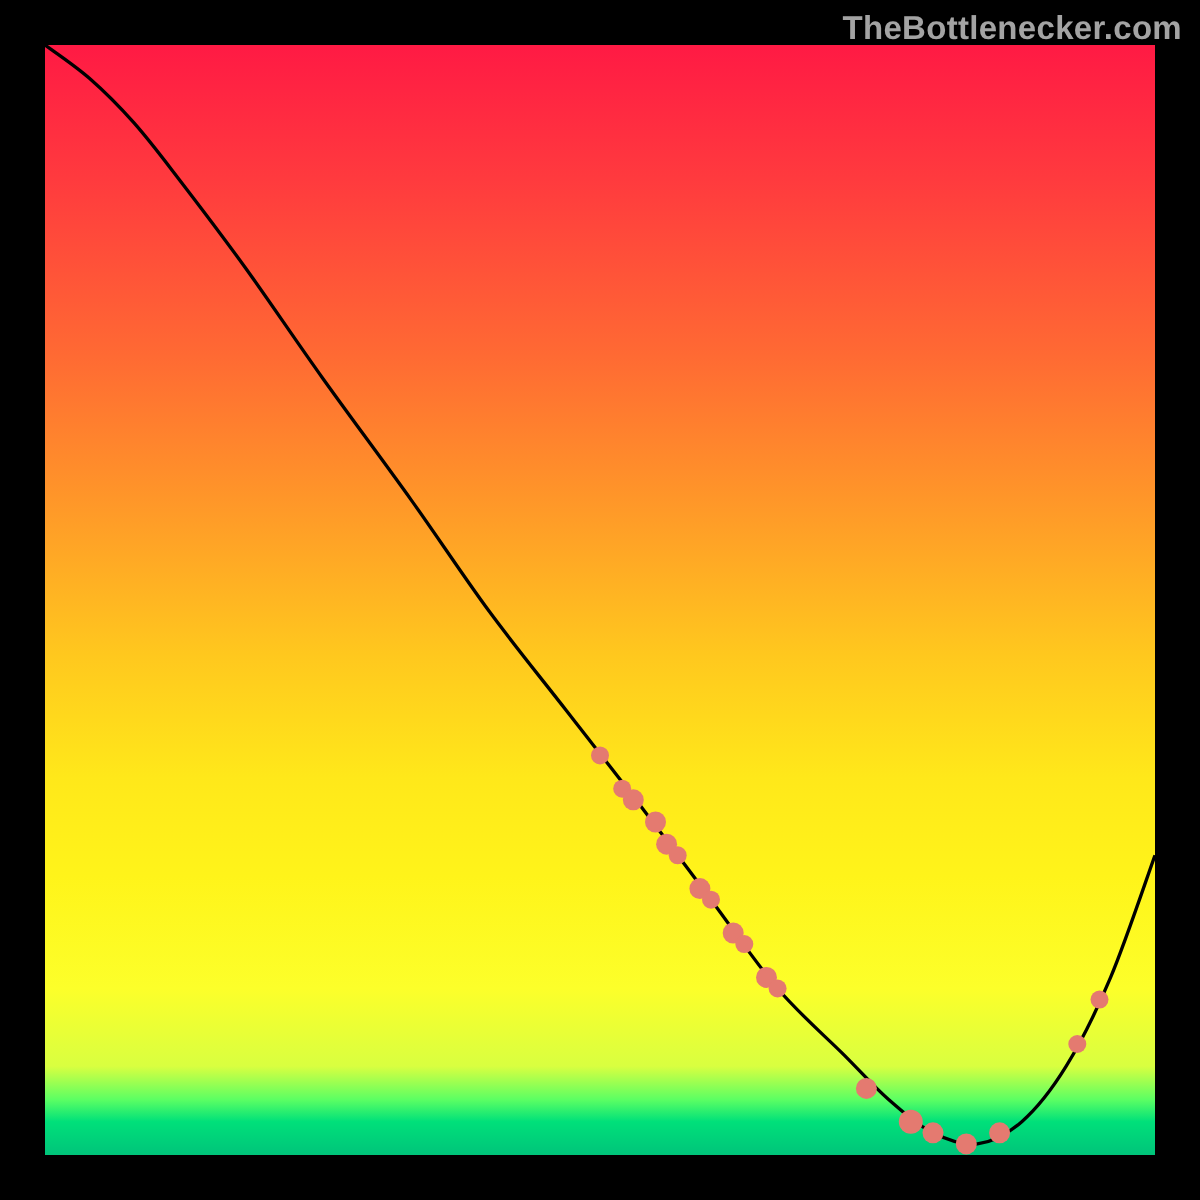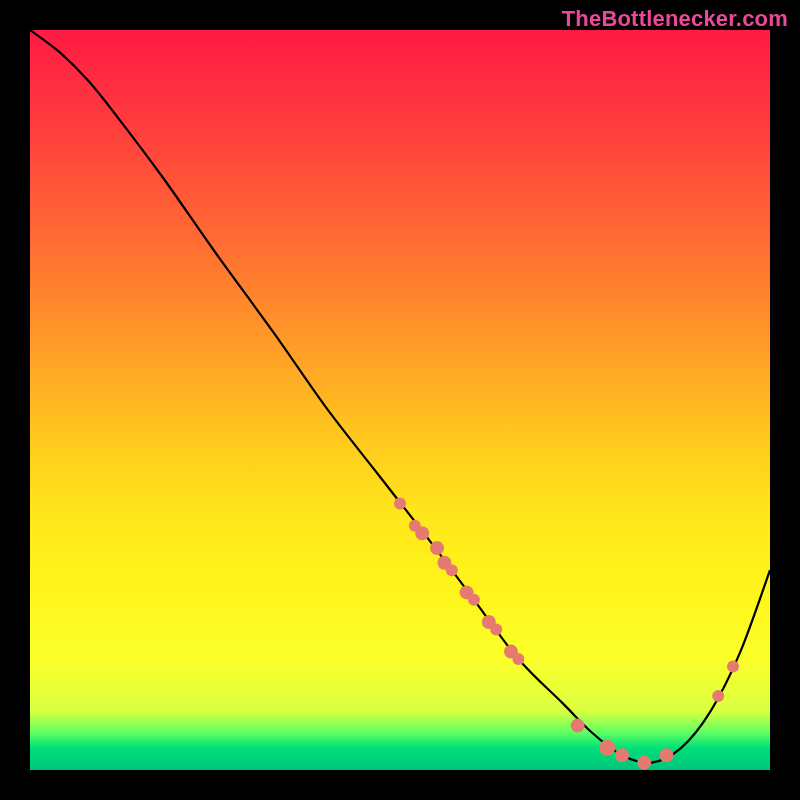--- a/index.html
+++ b/index.html
@@ -37,21 +37,21 @@
       #d9ff40 92%,
       #5cff63 95%,
       #00e07a 97%,
       #00c47a 100%
     );
   }
   .watermark {
     position: absolute;
     top: 6px;
     right: 12px;
-    color: #ec4899;
+    color: #a3a3a3;
     font-size: 22px;
     font-weight: 600;
     letter-spacing: 0.2px;
     z-index: 5;
   }
   svg.curve {
     position: absolute;
     left: 0;
     top: 0;
     width: 740px;

